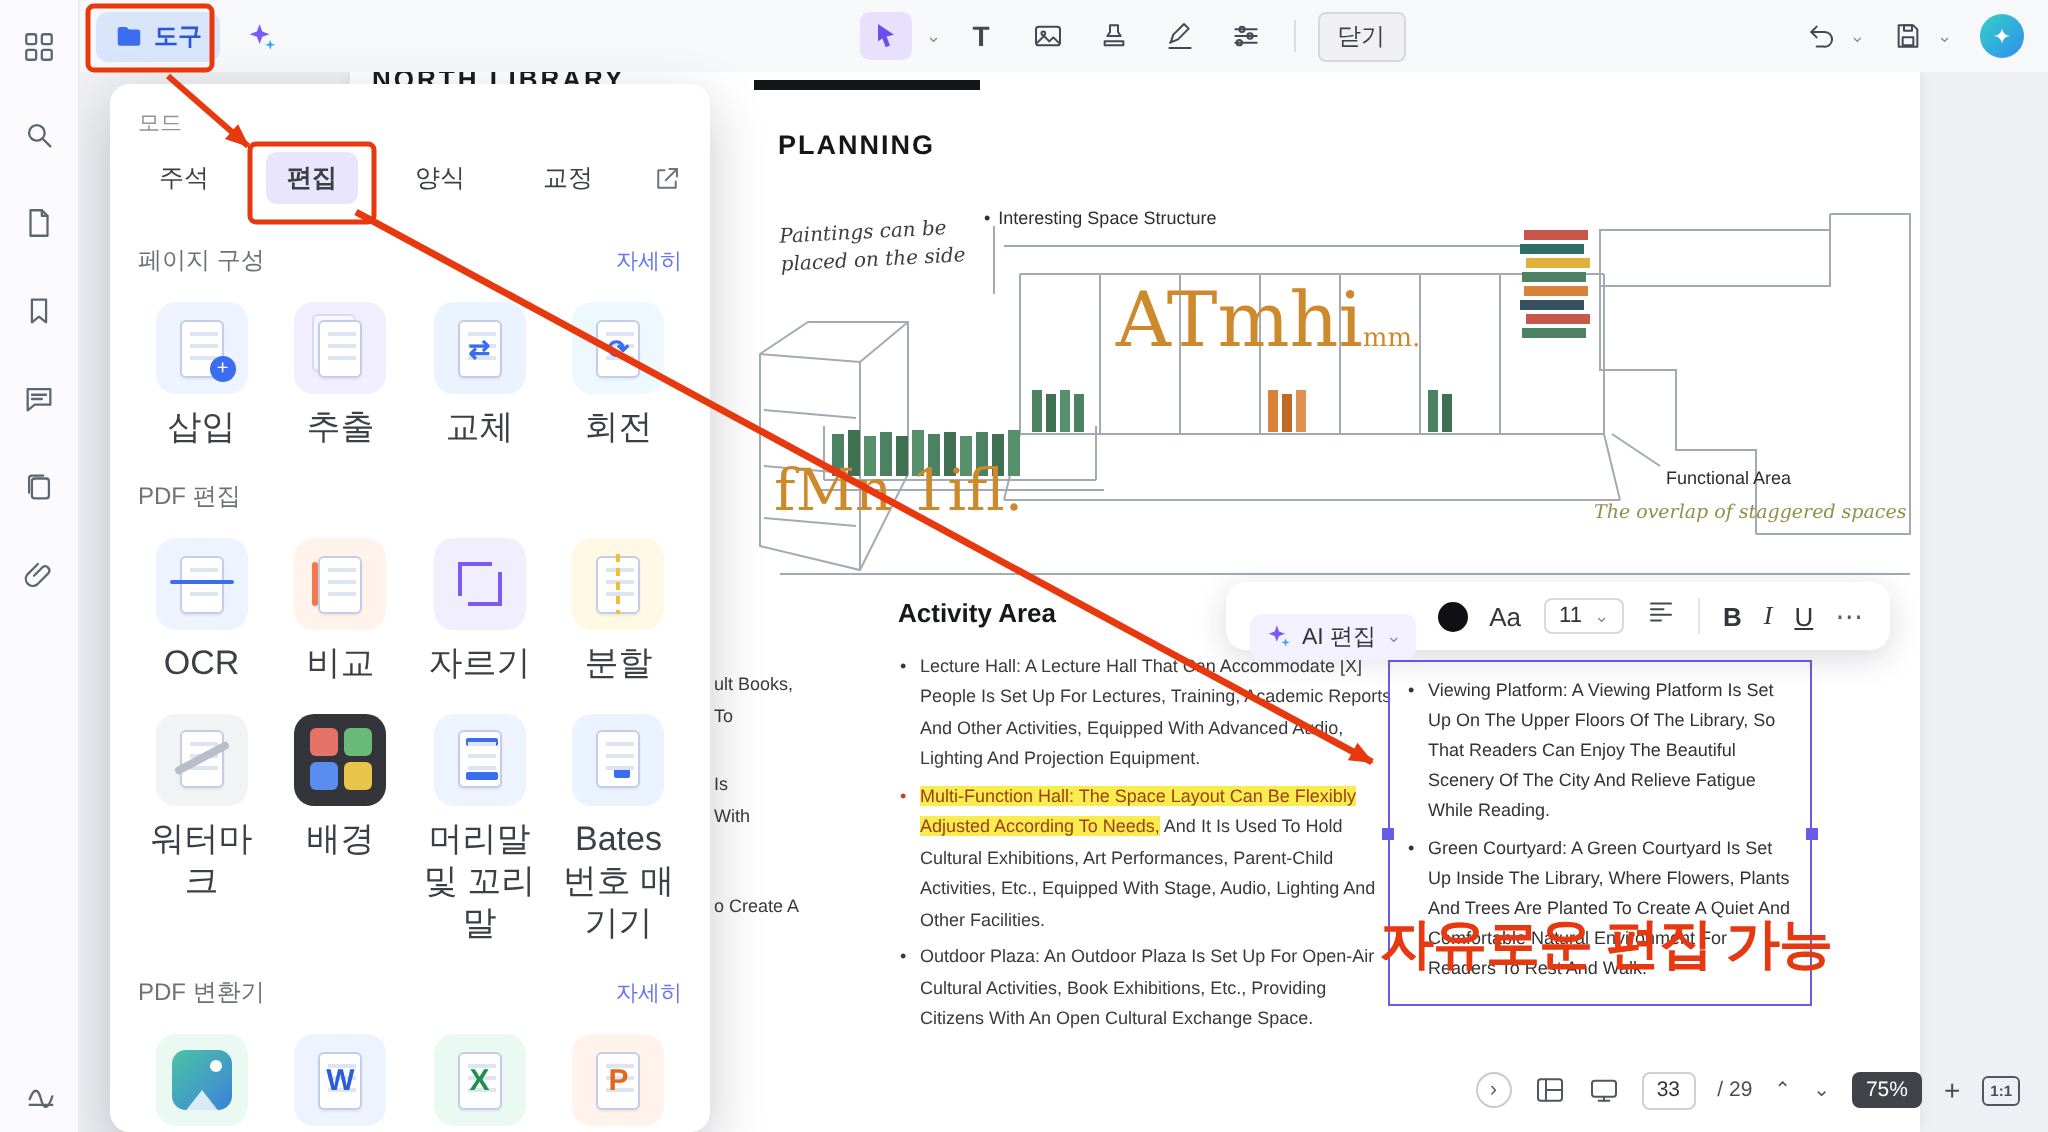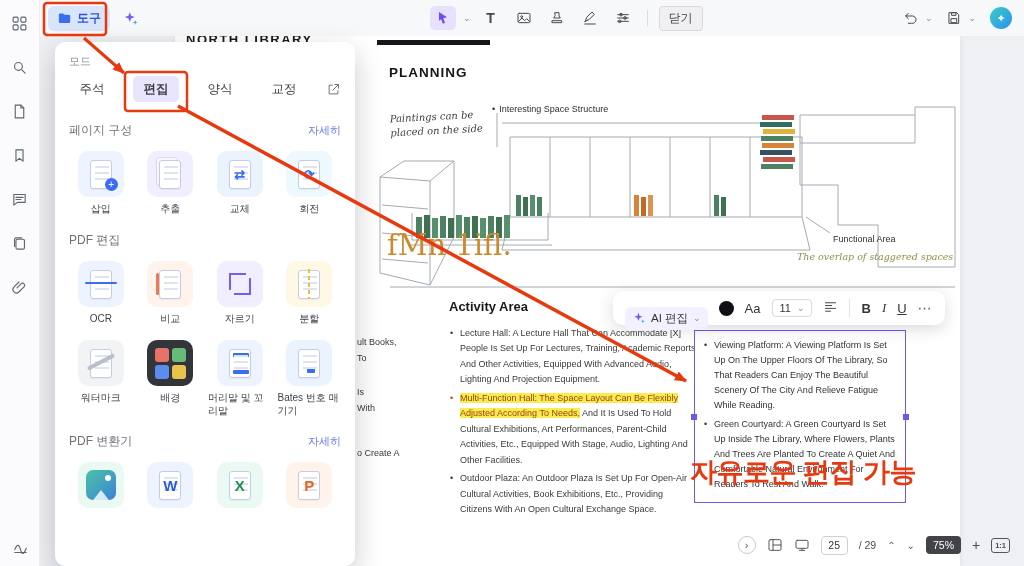--- a/index.html
+++ b/index.html
@@ -89,21 +89,21 @@
   .mode-btn{font-size:12.5px;color:#3c3f45;width:46px;height:26px;display:flex;align-items:center;justify-content:center;border-radius:5px;cursor:pointer;}
   .mode-btn.active{background:#e9e5fc;font-weight:700;}
   .ext-icon{margin-left:auto;display:flex;cursor:pointer;}
   .ext-icon svg{width:15px;height:15px;stroke:#70737d;stroke-width:1.6;fill:none;stroke-linecap:round;stroke-linejoin:round;}
   .sec-head{display:flex;align-items:center;justify-content:space-between;margin:16px 0 12px;}
   .sec-title{font-size:12px;color:#6e7179;}
   .sec-more{font-size:11px;color:#6877f2;cursor:pointer;}
   .pgrid{display:grid;grid-template-columns:repeat(4,1fr);row-gap:14px;column-gap:6px;}
   .gitem{display:flex;flex-direction:column;align-items:center;cursor:pointer;}
   .tile{width:46px;height:46px;border-radius:10px;display:flex;align-items:center;justify-content:center;position:relative;}
-  .glabel{font-size:10px;color:#3d3f46;margin-top:6px;line-height:1.25;min-height:13px;}
+  .glabel{font-size:17px;color:#3d3f46;margin-top:6px;text-align:center;line-height:1.25;min-height:13px;}
   .t-bl{background:#eef4ff;} .t-pu{background:#f0eeff;} .t-lb{background:#eaf3ff;} .t-cy{background:#eef8ff;}
   .t-or{background:#fff3ec;} .t-ye{background:#fff8e4;} .t-gr{background:#f2f3f5;} .t-dk{background:#33353b;}
   .t-gn{background:#eafaf2;}
   .mini-doc{width:22px;height:29px;background:#fff;border:1px solid #c3cde9;border-radius:3px;position:relative;box-shadow:0 1px 1px rgba(0,0,0,.05);}
   .mini-doc::after{content:"";position:absolute;left:4px;top:5px;width:14px;height:18px;background:repeating-linear-gradient(#dde4f2 0 2px,transparent 2px 6px);}
   .mini-doc.back{position:absolute;left:9px;top:6px;opacity:.55;}
   .badge{position:absolute;right:6px;bottom:6px;width:13px;height:13px;border-radius:50%;background:#3a6df0;color:#fff;font-size:10px;line-height:13px;text-align:center;}
   .overlay-glyph{position:absolute;font-size:13px;color:#3a6df0;font-weight:700;}
   .scanline{position:absolute;left:7px;top:21px;width:32px;height:2px;background:#3a6df0;border-radius:2px;}
   .cmp-bar{position:absolute;left:9px;top:12px;width:3px;height:22px;background:#ef7a4e;border-radius:2px;}
@@ -313,20 +313,23 @@
 
     <div class="note-paintings">
       <div>Paintings can be</div>
       <div>placed on the side</div>
     </div>
     <div class="note-structure">
       <span>•</span>
       <span>Interesting Space Structure</span>
     </div>
 
+    <div class="edited-large">
+      <span class="big">ATmhi</span><span class="tail">mm.</span>
+    </div>
     <div class="edited-small">fMn 1ifl.</div>
 
     <div class="func-label">Functional Area</div>
     <div class="staggered-note">
       <div>The overlap of staggered spaces</div>
     </div>
 
     <div class="activity-heading">Activity Area</div>
 
     <div class="bullets">
@@ -402,21 +405,21 @@
       <svg viewBox="0 0 24 24">
           <rect x="3" y="4" width="18" height="16" rx="2"></rect>
           <line x1="9" y1="4" x2="9" y2="20"></line>
           <line x1="9" y1="12" x2="21" y2="12"></line>
         </svg>
       <svg viewBox="0 0 24 24">
           <rect x="3" y="5" width="18" height="12" rx="2"></rect>
           <line x1="12" y1="17" x2="12" y2="20"></line>
           <line x1="8" y1="20" x2="16" y2="20"></line>
         </svg>
-      <span class="sb-pagebox">25</span>
+      <span class="sb-pagebox">33</span>
       <span>/ 29</span>
       <span class="sb-chev">⌃</span>
       <span class="sb-chev">⌄</span>
       <span class="sb-zoom">75%</span>
       <span class="sb-plus">+</span>
       <span class="sb-fit">1:1</span>
     </div>
   </div>
 
   <div class="panel">

